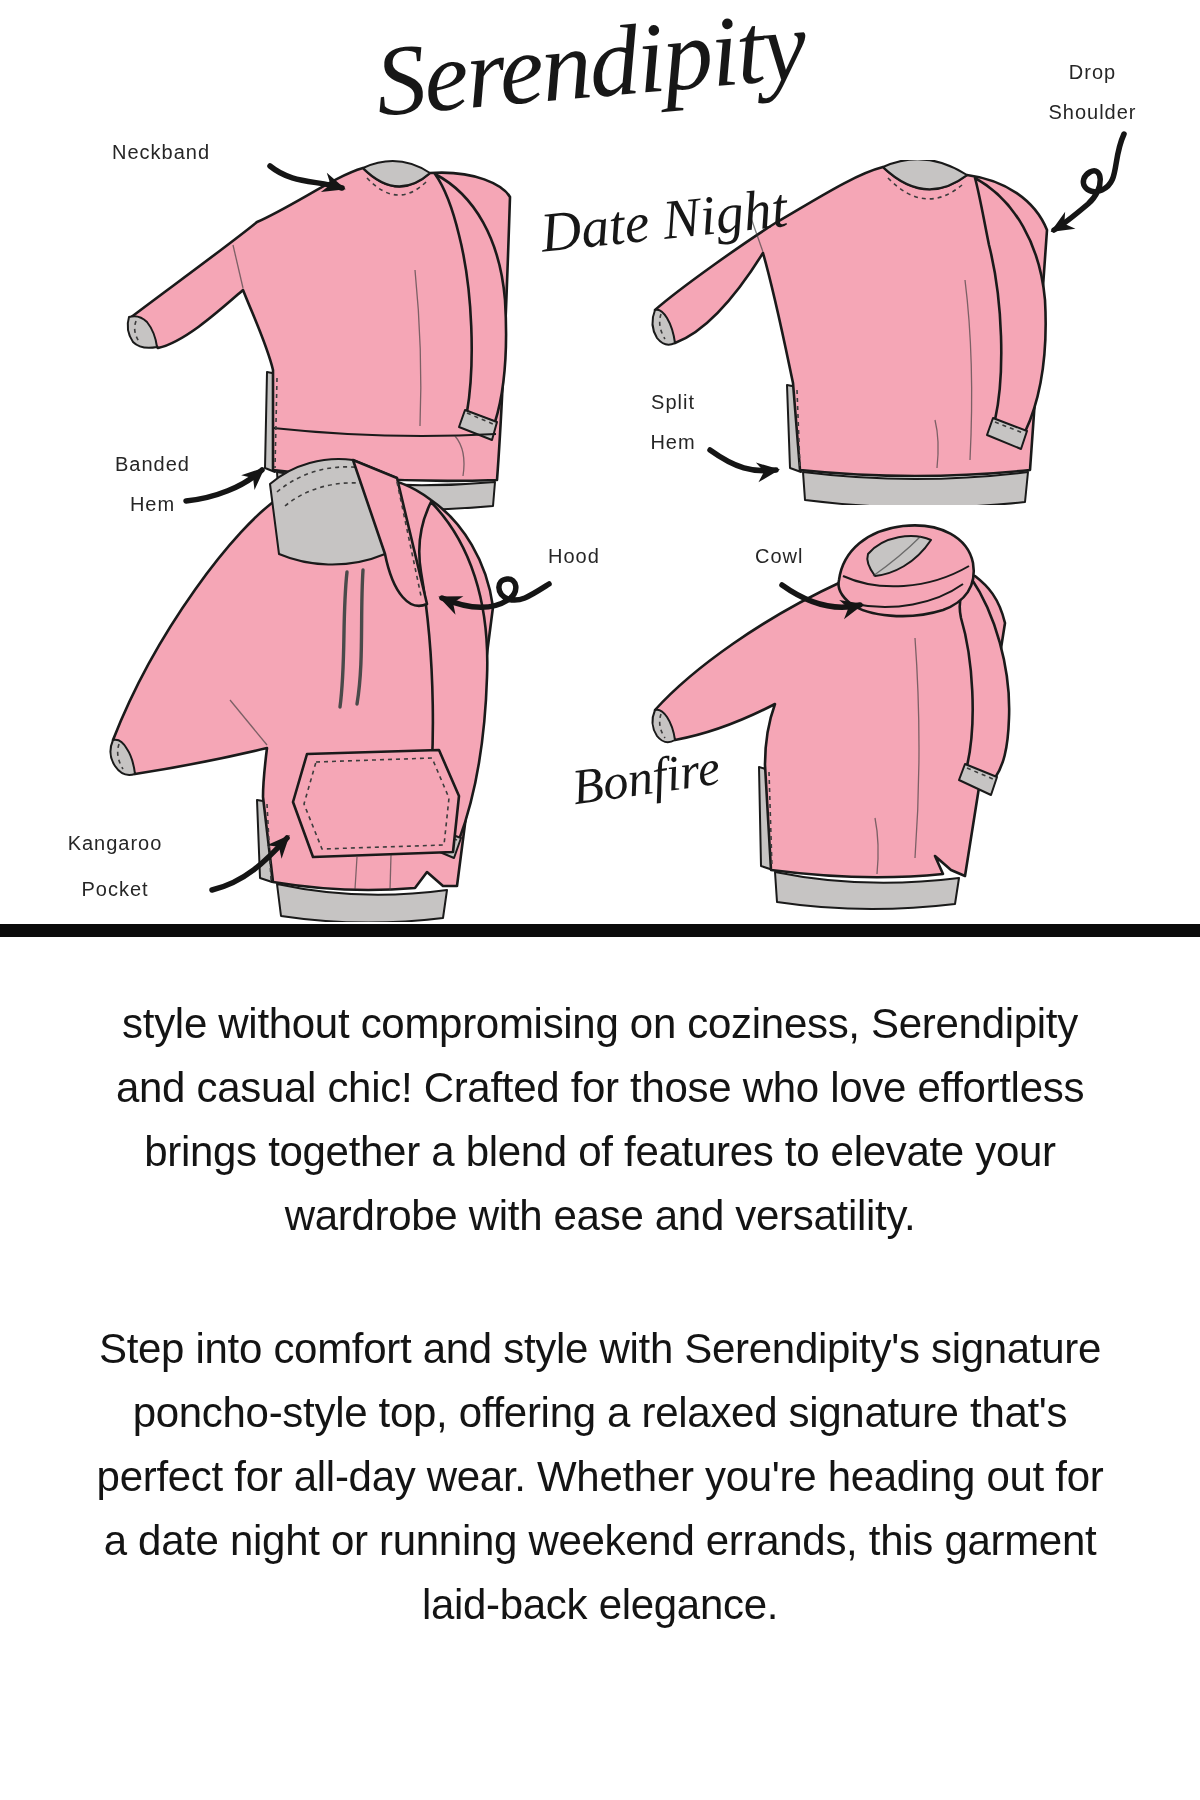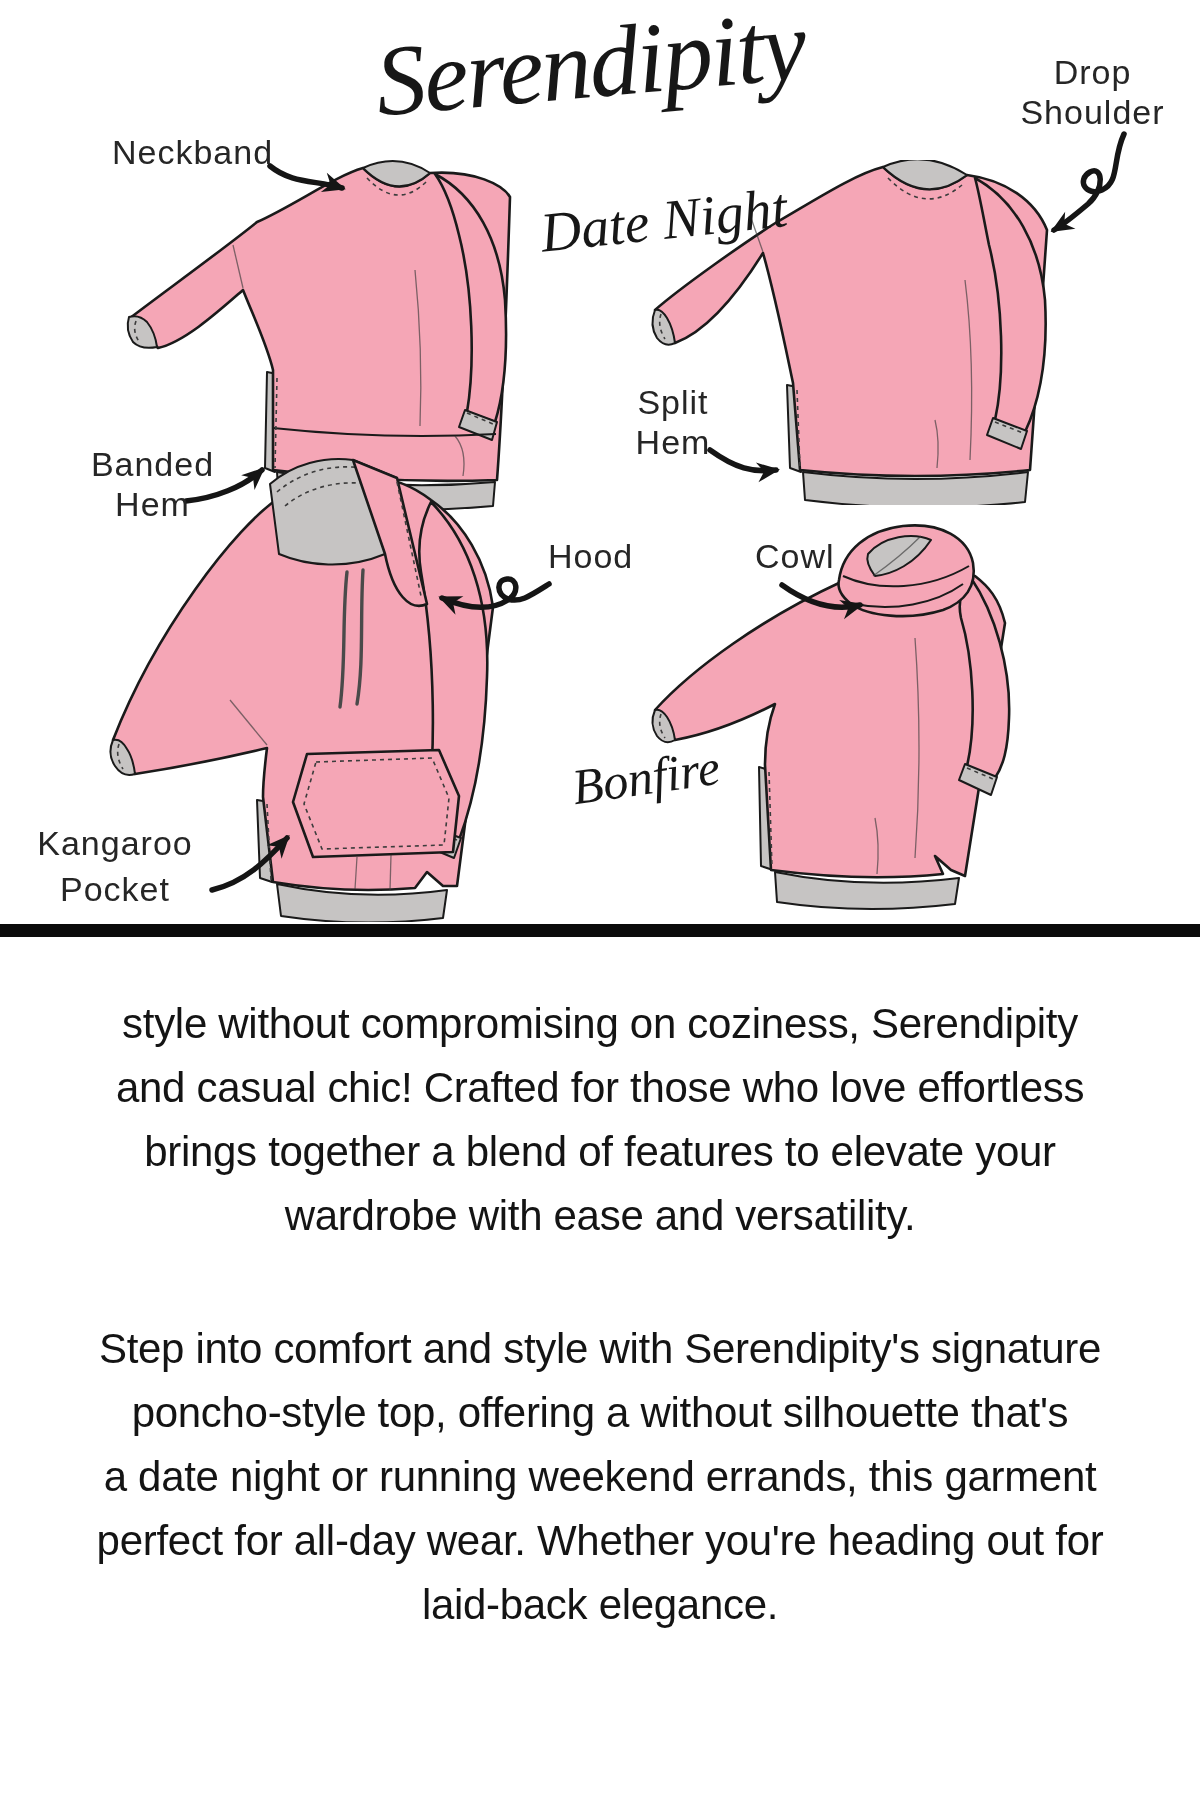--- a/index.html
+++ b/index.html
@@ -13,21 +13,21 @@
   html,body{margin:0;padding:0;background:#fff;}
   .page{position:relative;width:1200px;height:1800px;background:#ffffff;overflow:hidden;
         font-family:"Liberation Sans", sans-serif;color:var(--c-text);}
   .illustration{position:absolute;left:0;top:0;width:1200px;height:940px;}
   .script-text{font-family:"Liberation Serif", serif;font-style:italic;color:#171717;
                white-space:nowrap;line-height:1;}
   .title-script{position:absolute;left:330px;top:14px;width:520px;text-align:center;
                 font-size:100px;transform:rotate(-5deg);letter-spacing:-2px;}
   .date-night{position:absolute;left:540px;top:192px;font-size:56px;transform:rotate(-6deg);}
   .bonfire{position:absolute;left:572px;top:752px;font-size:50px;transform:rotate(-8deg);}
-  .callout{position:absolute;font-size:34px;letter-spacing:1px;color:#262626;
+  .callout{position:absolute;font-size:20px;letter-spacing:1px;color:#262626;
            text-align:center;line-height:40px;white-space:nowrap;}
   .co-neckband{left:112px;top:132px;text-align:center;}
   .co-drop{left:1000px;top:52px;width:185px;}
   .co-banded{left:70px;top:444px;width:165px;}
   .co-split{left:618px;top:382px;width:110px;}
   .co-hood{left:548px;top:536px;}
   .co-cowl{left:755px;top:536px;}
   .co-kangaroo{left:30px;top:820px;width:170px;line-height:46px;}
   .garment{position:absolute;}
   .g1{left:115px;top:150px;width:415px;height:370px;}
@@ -199,20 +199,20 @@
 
   <div class="description">
     <div class="para1">
       <div class="tline">style without compromising on coziness, Serendipity</div>
       <div class="tline">and casual chic! Crafted for those who love effortless</div>
       <div class="tline">brings together a blend of features to elevate your</div>
       <div class="tline">wardrobe with ease and versatility.</div>
     </div>
     <div class="para2">
       <div class="tline">Step into comfort and style with Serendipity's signature</div>
-      <div class="tline">poncho-style top, offering a without silhouette that's</div>
+      <div class="tline">poncho-style top, offering a relaxed signature that's</div>
+      <div class="tline">perfect for all-day wear. Whether you're heading out for</div>
       <div class="tline">a date night or running weekend errands, this garment</div>
-      <div class="tline">perfect for all-day wear. Whether you're heading out for</div>
       <div class="tline">laid-back elegance.</div>
     </div>
   </div>
 
 </div>
 
 </body></html>

